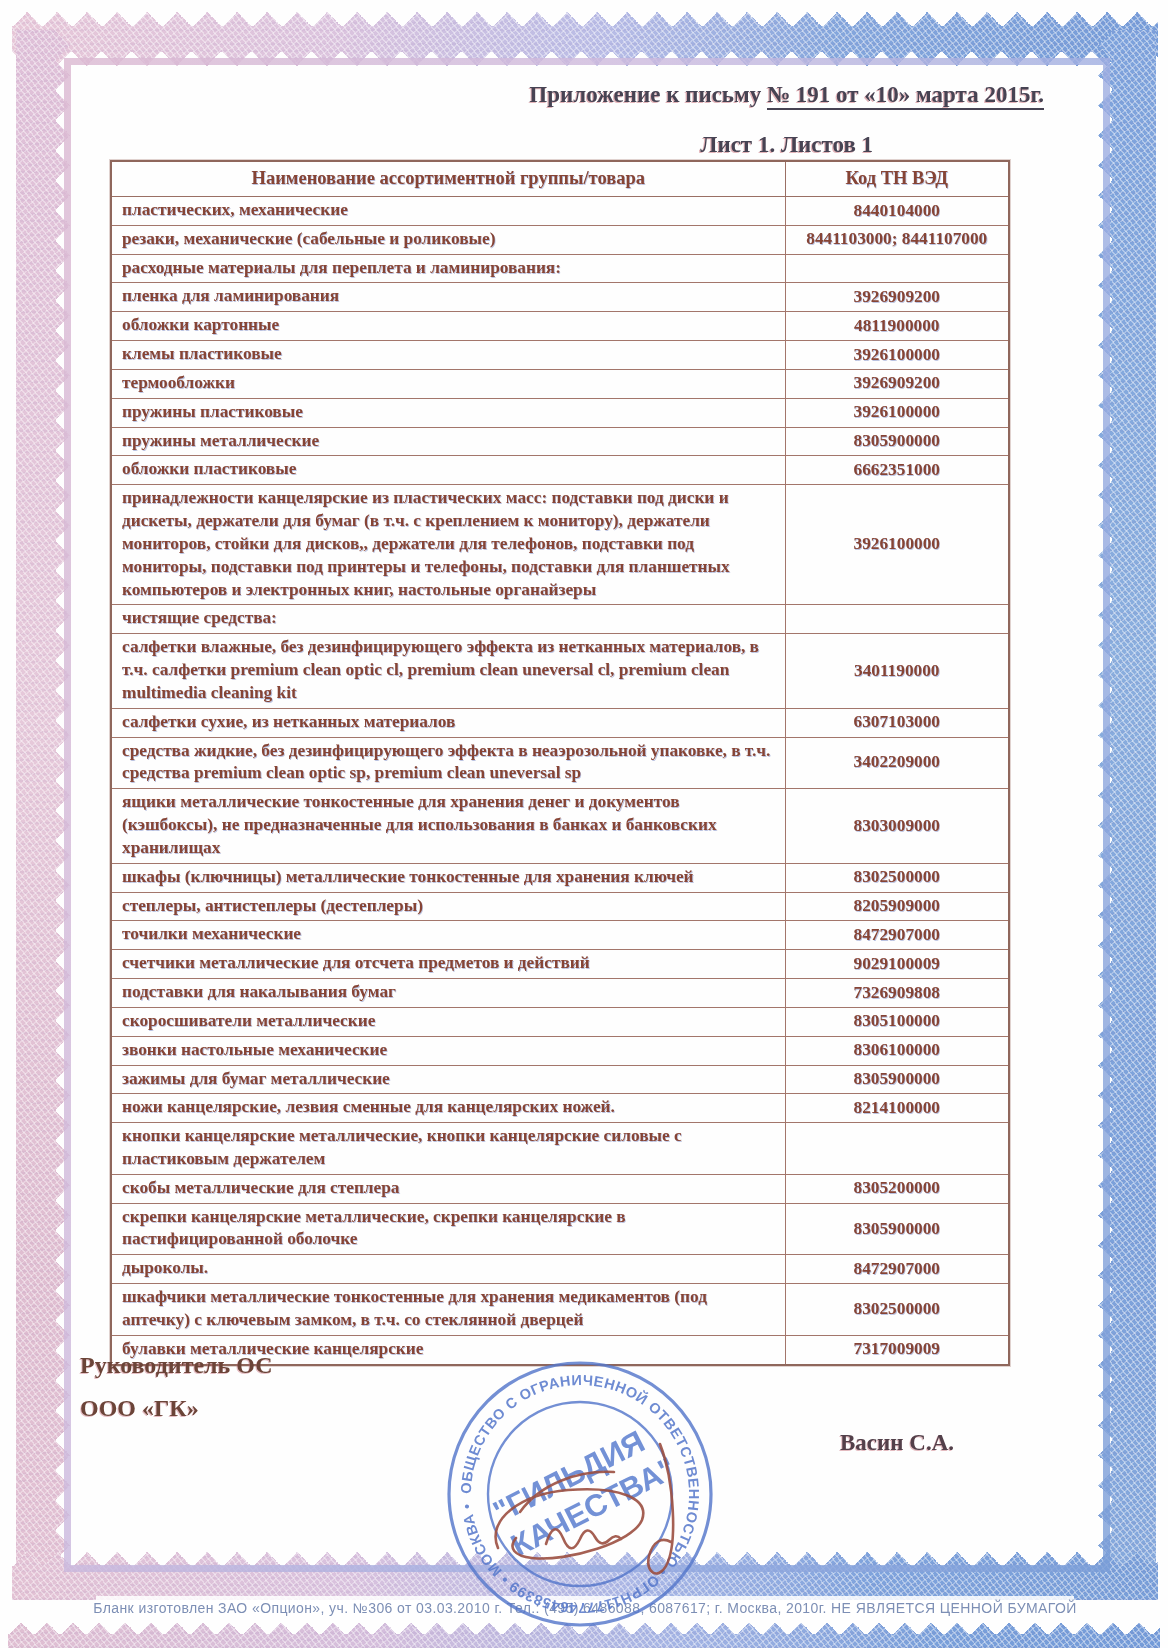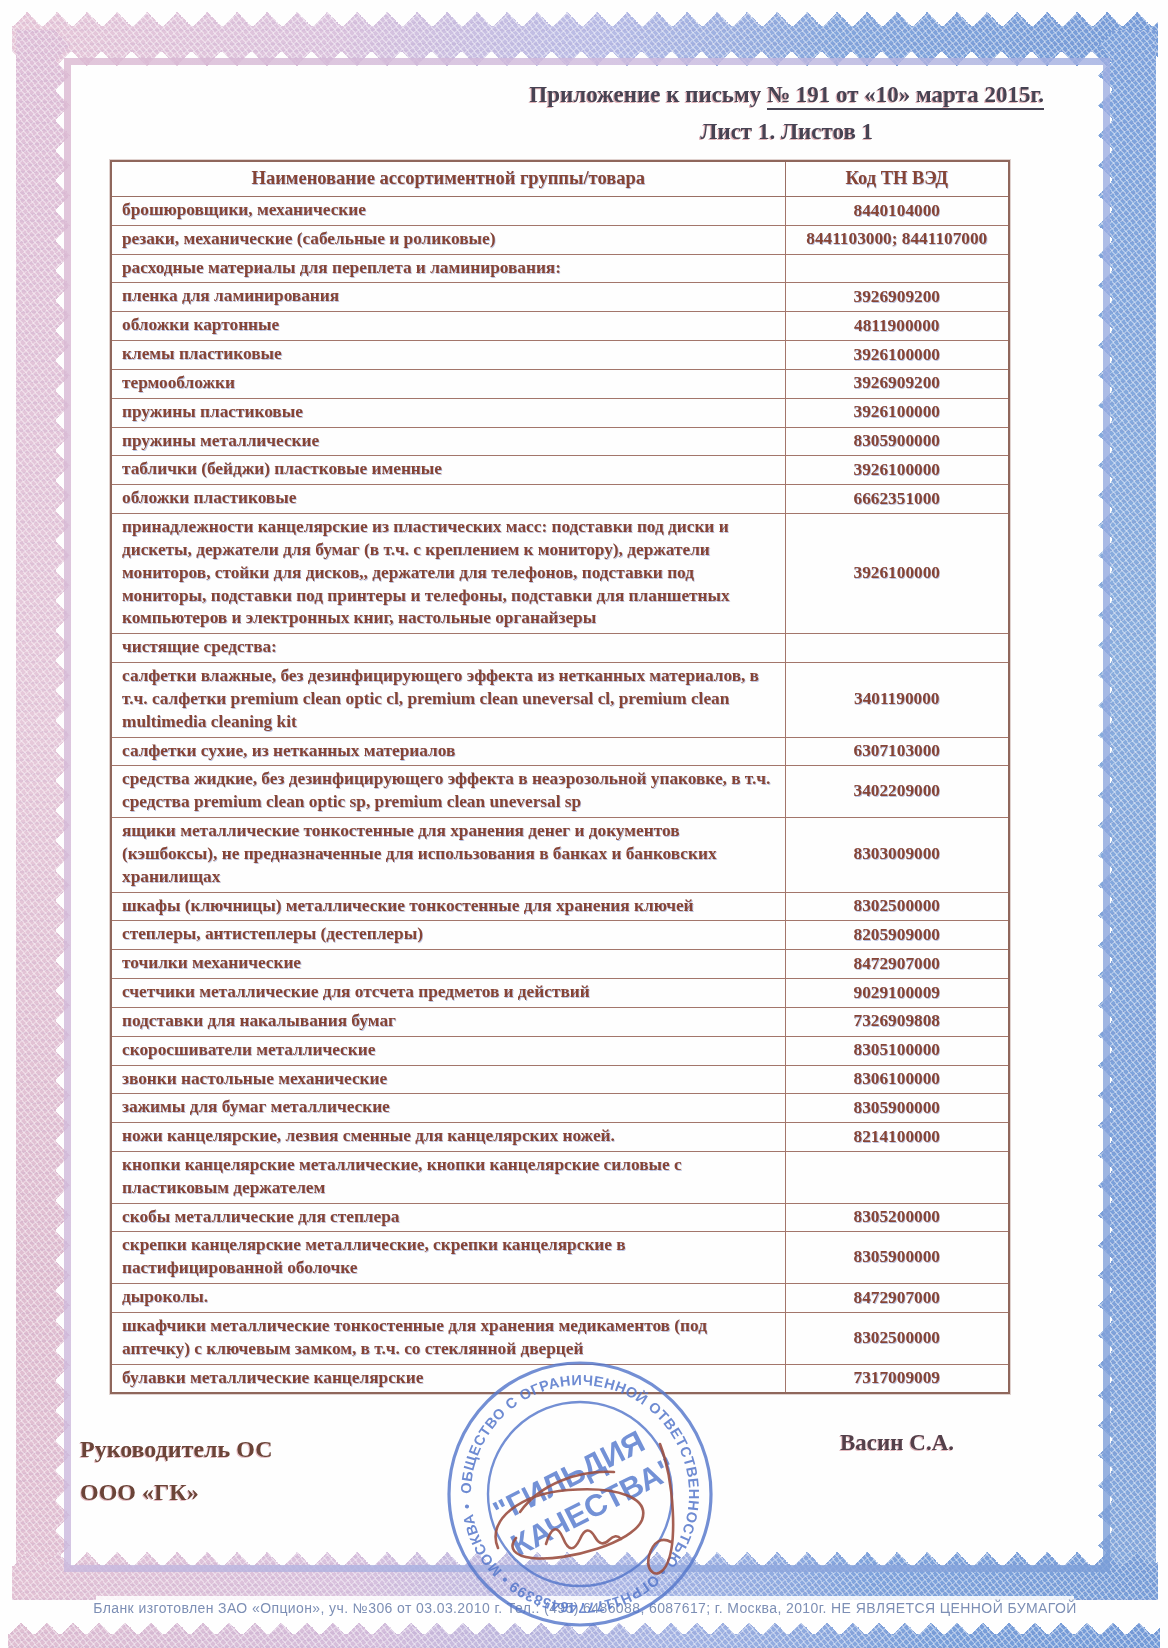--- a/index.html
+++ b/index.html
@@ -73,42 +73,42 @@
     border:7px solid;
     border-image:linear-gradient(112deg,#dcb9d2 0%,#cdbade 35%,#9daee2 65%,#7b9ed8 100%) 1;
     opacity:.8;
   }
   
   .content{position:absolute;inset:0;color:#8a4a3a;}
   .doc-brown{color:#864435;text-shadow:0.8px 0.9px 0 rgba(95,115,185,.42);}
   .title-block{position:absolute;top:78px;right:124px;text-align:center;line-height:1.45;}
   .title-line1{font-size:23px;font-weight:bold;color:#474353;text-shadow:-1.2px 0.6px 0 rgba(200,105,115,.5);white-space:nowrap;}
   .title-line1 .u{border-bottom:2.5px solid #474353;padding-bottom:1px;}
-  .title-line2{font-size:23px;font-weight:bold;color:#474353;text-shadow:-1.2px 0.6px 0 rgba(200,105,115,.5);margin-top:4px;}
+  .title-line2{font-size:23px;font-weight:bold;color:#474353;text-shadow:-1.2px 0.6px 0 rgba(200,105,115,.5);margin-top:17px;}
 
   table.goods{
     position:absolute;left:110px;top:160px;width:898px;
     border-collapse:collapse;table-layout:fixed;
     border:2px solid #8f675c;
     box-shadow:0 0 0 1px rgba(170,130,120,.35);
   }
   table.goods col.c-name{width:674px;}
   table.goods col.c-code{width:224px;}
   table.goods th{
     border:1.5px solid #9a6f64;font-size:18.5px;font-weight:bold;
     padding:6px 17px 7px;text-align:center;
   }
   table.goods td{
     border:1.5px solid #a3766b;
     font-size:17.3px;font-weight:bold;line-height:1.32;
     padding:2px 8px 3px 10px;vertical-align:middle;
   }
   table.goods td.code{text-align:center;padding:2px 4px;}
 
-  .footer-left{position:absolute;left:80px;top:1428px;font-size:24px;font-weight:bold;
+  .footer-left{position:absolute;left:80px;top:1344px;font-size:24px;font-weight:bold;
     color:#6b4438;text-shadow:-1px 0.8px 0 rgba(200,110,125,.45);line-height:1.8;}
   .footer-right{position:absolute;left:832px;top:1430px;font-size:23px;font-weight:bold;
     color:#53404a;text-shadow:-1px 0.8px 0 rgba(195,105,115,.45);margin-left:8px;}
 
   .fineprint-strip{
     position:absolute;left:96px;top:1596px;width:978px;height:24px;
     background:rgba(255,255,255,.85);display:flex;align-items:center;justify-content:center;
     z-index:4;
   }
   .fineprint-strip span{font-family:"Liberation Sans",sans-serif;font-size:14px;color:#7d8fb5;letter-spacing:.4px;white-space:nowrap;}
@@ -148,21 +148,21 @@
         <col class="c-code">
       </colgroup>
     <thead>
       <tr>
         <th class="doc-brown">Наименование ассортиментной группы/товара</th>
         <th class="doc-brown">Код ТН ВЭД</th>
       </tr>
     </thead>
     <tbody>
     <tr>
-      <td class="doc-brown">брошюровщики, механические</td>
+      <td class="doc-brown">пластических, механические</td>
       <td class="doc-brown code">8440104000</td>
     </tr>
 
     <tr>
       <td class="doc-brown">резаки, механические (сабельные и роликовые)</td>
       <td class="doc-brown code">8441103000; 8441107000</td>
     </tr>
 
     <tr>
       <td class="doc-brown">расходные материалы для переплета и ламинирования:</td>
@@ -192,24 +192,20 @@
     <tr>
       <td class="doc-brown">пружины пластиковые</td>
       <td class="doc-brown code">3926100000</td>
     </tr>
 
     <tr>
       <td class="doc-brown">пружины металлические</td>
       <td class="doc-brown code">8305900000</td>
     </tr>
 
-    <tr>
-      <td class="doc-brown">таблички (бейджи) пластковые именные</td>
-      <td class="doc-brown code">3926100000</td>
-    </tr>
 
     <tr>
       <td class="doc-brown">обложки пластиковые</td>
       <td class="doc-brown code">6662351000</td>
     </tr>
 
     <tr>
       <td class="doc-brown">принадлежности канцелярские из пластических масс: подставки под диски и дискеты, держатели для бумаг (в т.ч. с креплением к монитору), держатели мониторов, стойки для дисков,, держатели для телефонов, подставки под мониторы, подставки под принтеры и телефоны,  подставки для планшетных компьютеров и электронных книг, настольные органайзеры</td>
       <td class="doc-brown code">3926100000</td>
     </tr>

